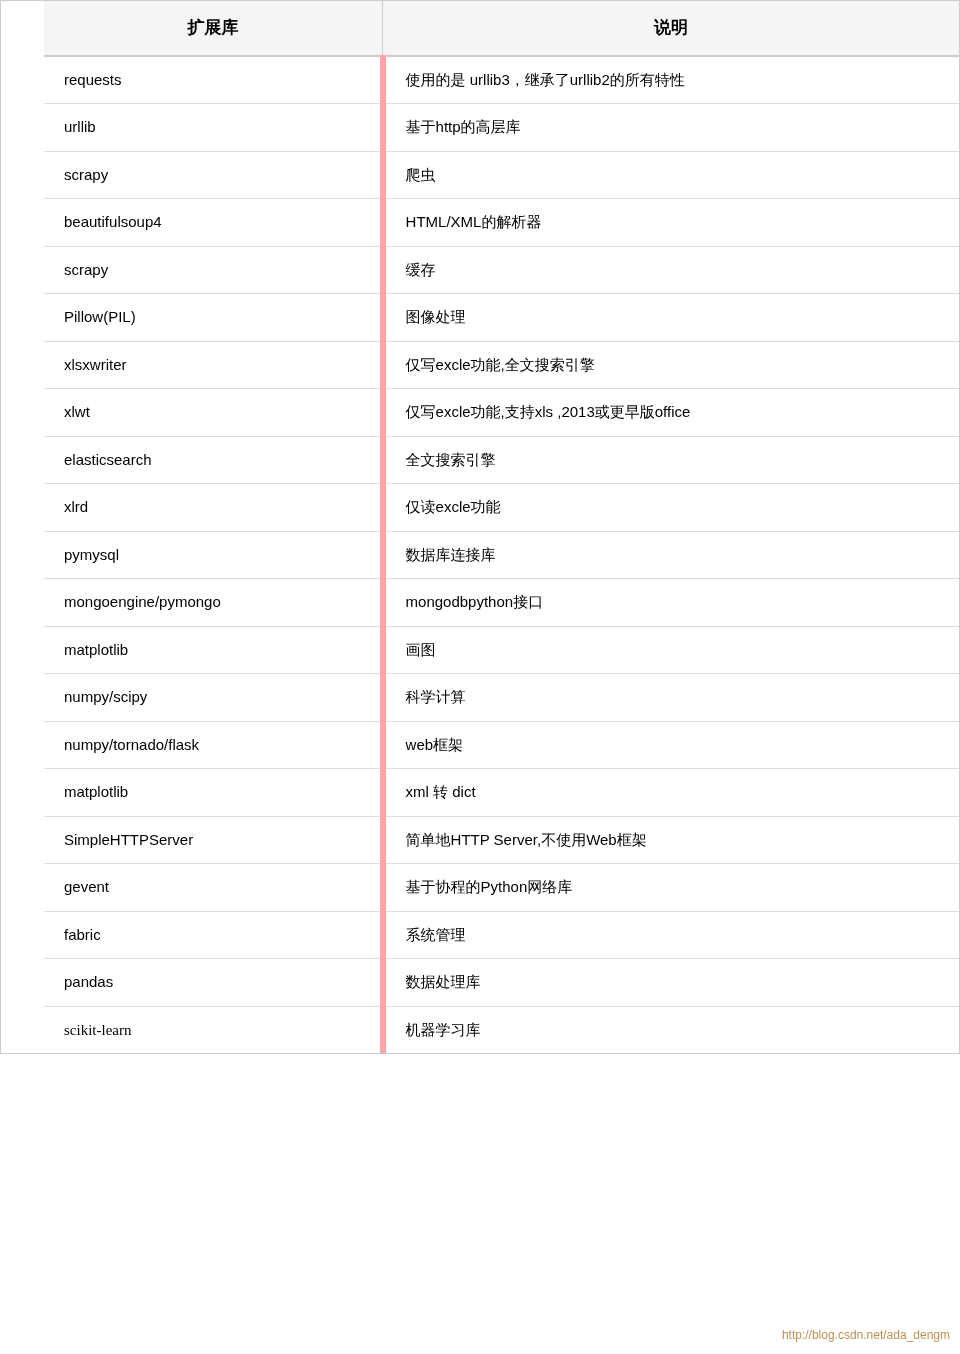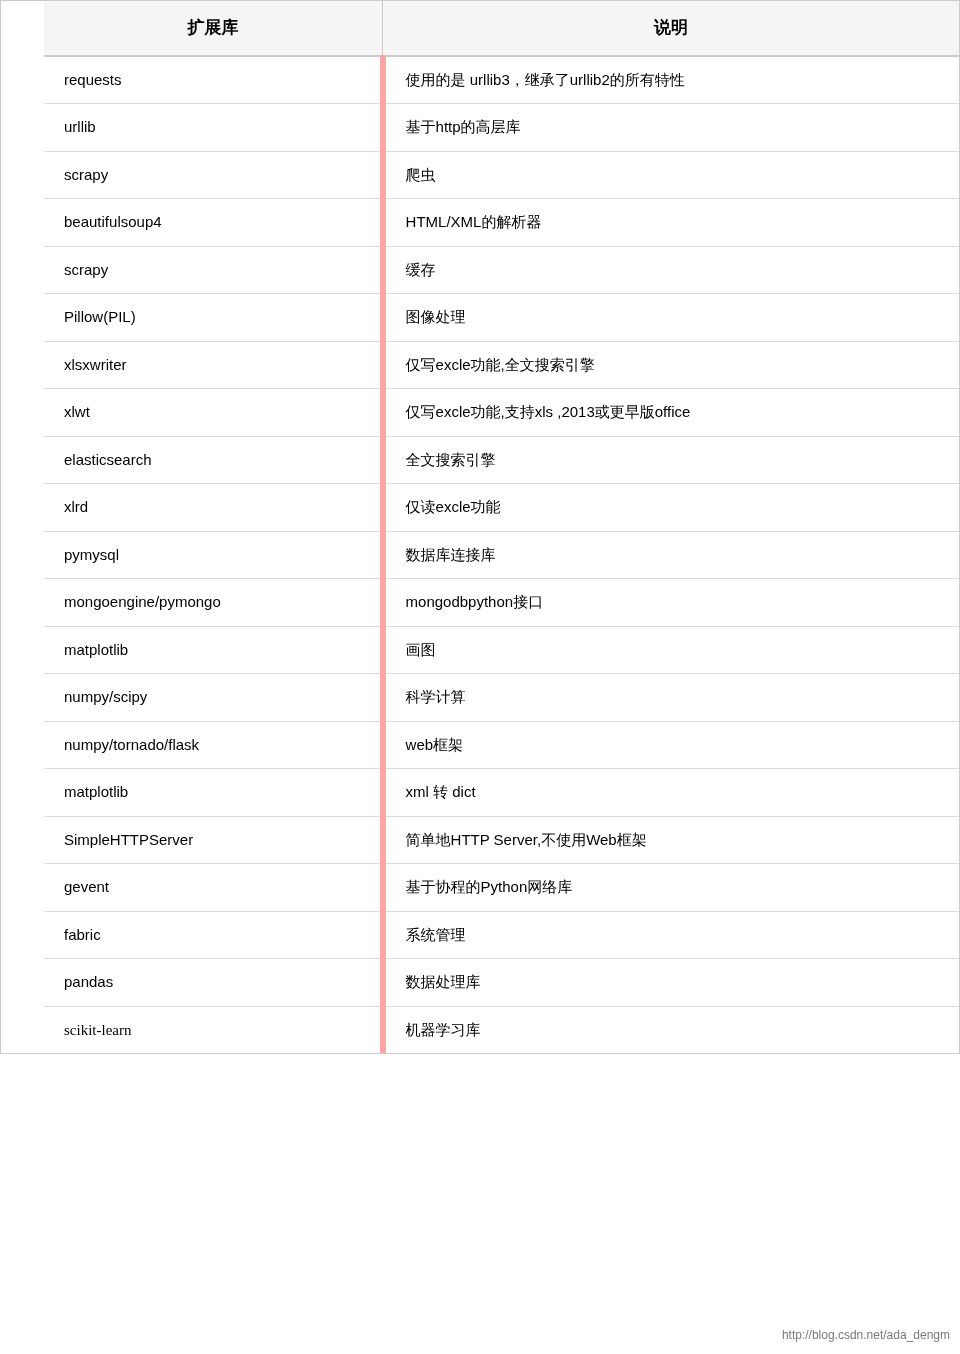--- a/index.html
+++ b/index.html
@@ -69,21 +69,21 @@
 
     .col-desc {
       width: 63%;
     }
 
     .watermark {
       position: fixed;
       bottom: 10px;
       right: 10px;
       font-size: 12px;
-      color: #404040;
+      color: #a16207;
       opacity: 0.7;
     }
   </style>
 </head>
 <body>
 
 <div class="table-container">
   <table>
     <thead>
       <tr>

